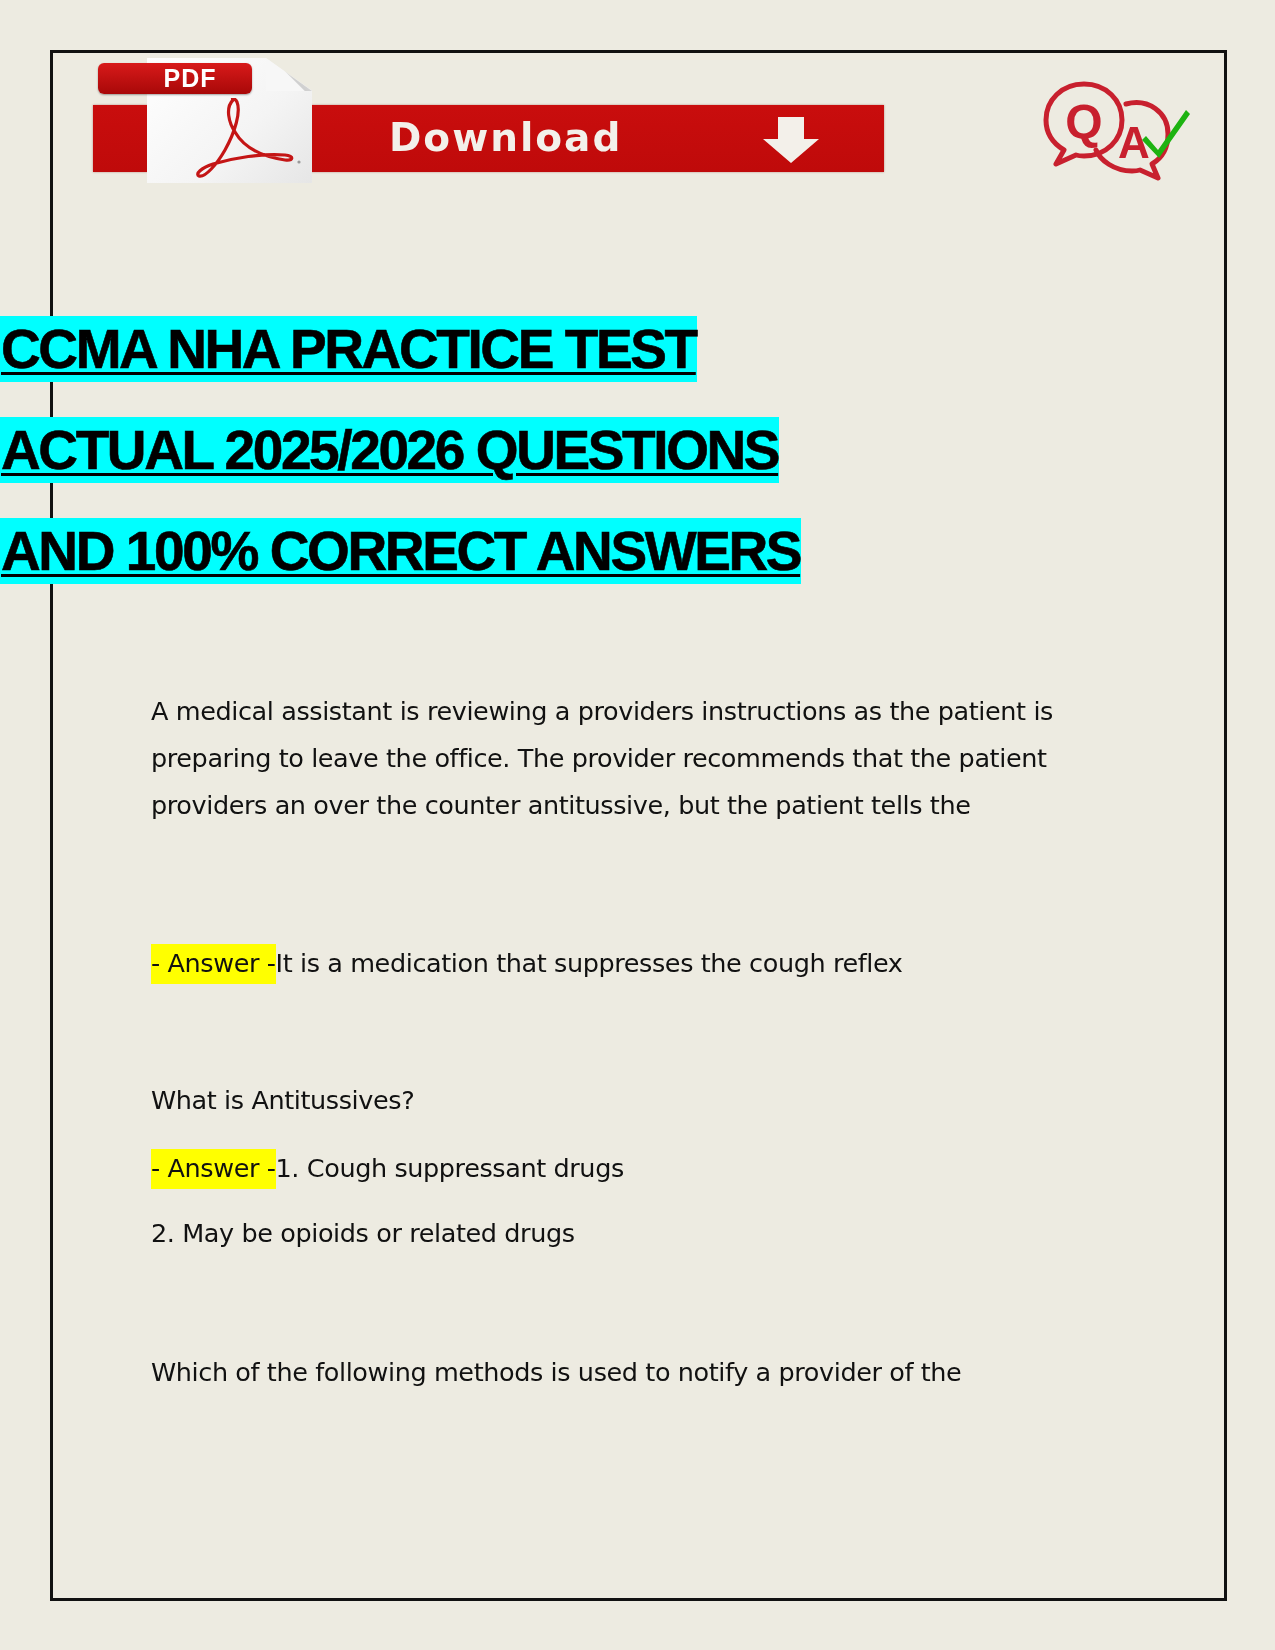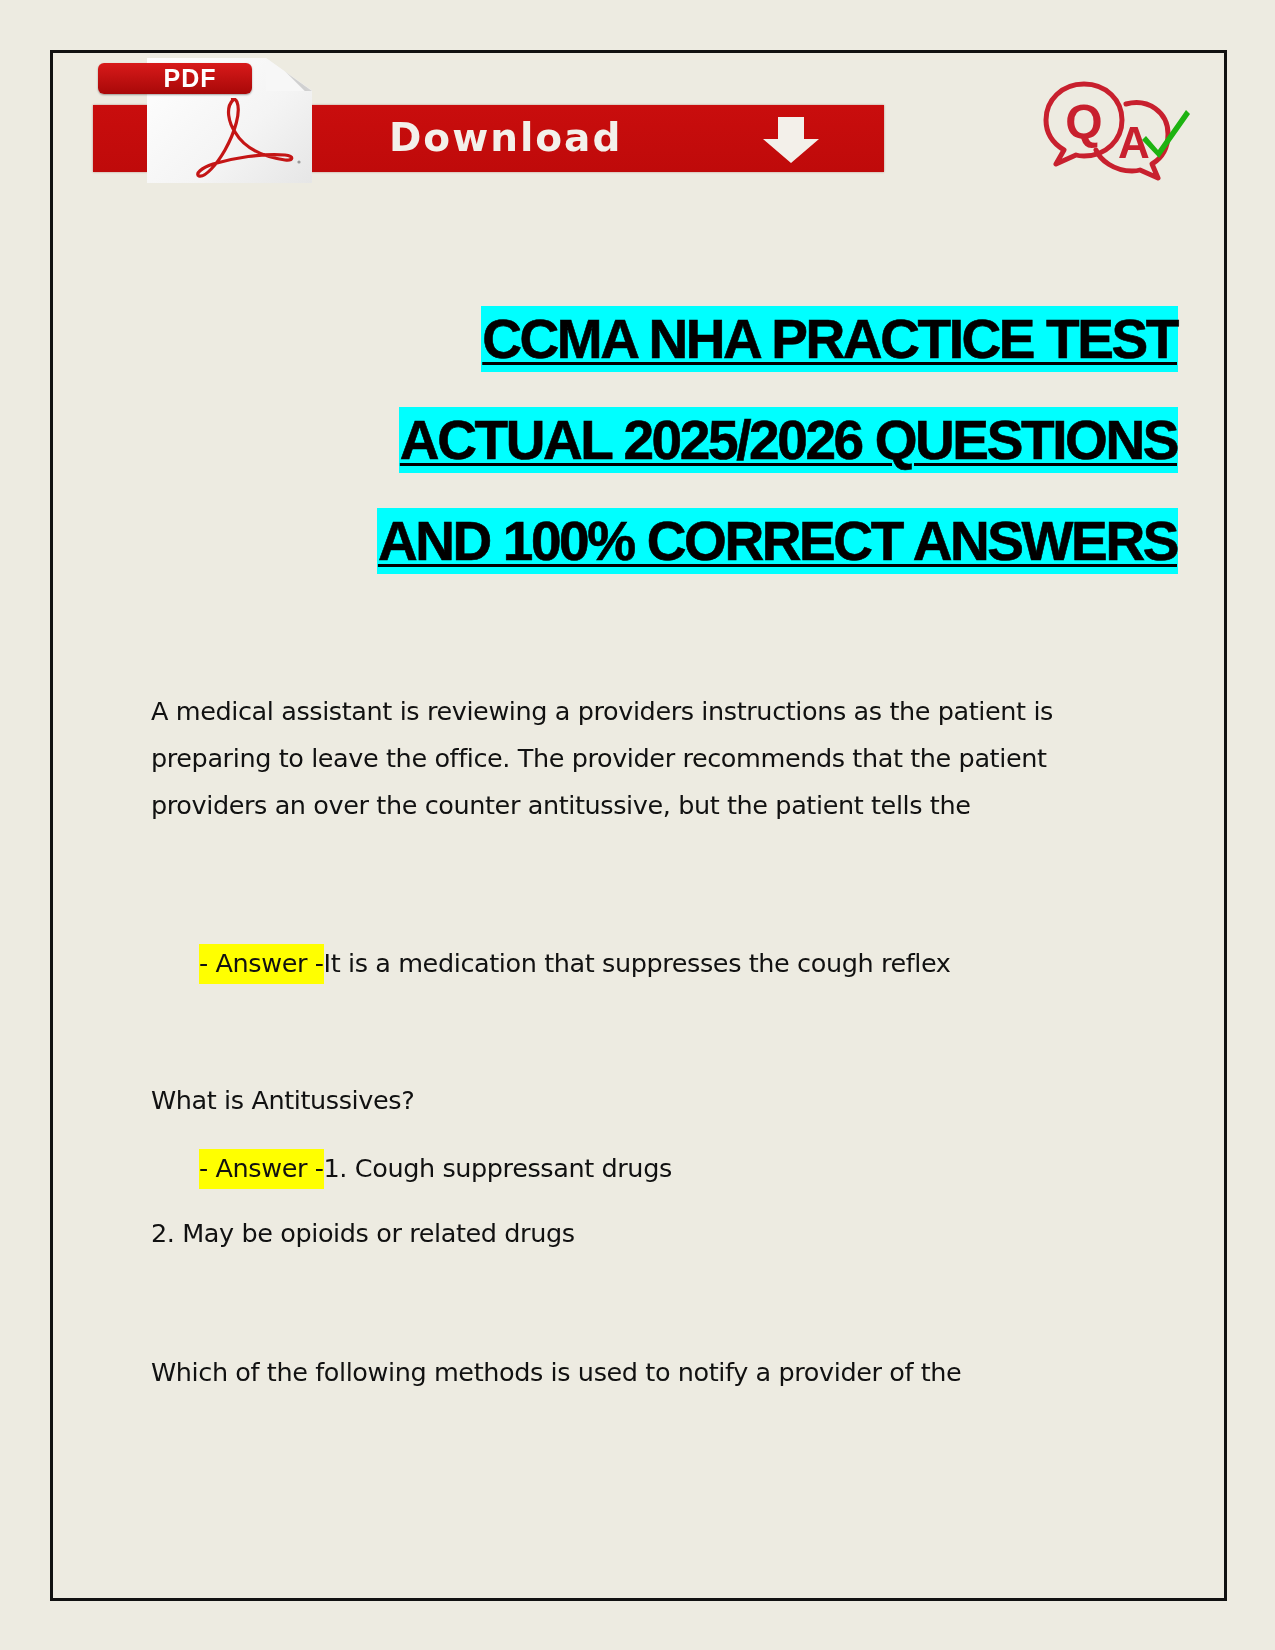--- a/index.html
+++ b/index.html
@@ -110,23 +110,23 @@
       left: 1040px;
       top: 78px;
       width: 170px;
       height: 110px;
     }
 
     
     .title-block {
       position: absolute;
       left: 0;
-      top: 306px;
+      top: 316px;
       width: 1178px;
-      text-align: right;
+      text-align: left;
     }
     .title-line {
       display: block;
       height: 101px;
     }
     .title-line span {
       display: inline-block;
       background: #00ffff;
       color: #000000;
       font-family: "Liberation Sans", sans-serif;
@@ -152,21 +152,20 @@
       color: #111111;
       letter-spacing: -0.4px;
     }
     .para {
       margin: 0;
       line-height: 47px;
     }
     .hl {
       background: #ffff00;
       padding: 4px 0 6px 0;
-      margin-left: 48px;
     }
   </style>
 </head>
 <body>
 
 <div class="page-frame"></div>
 
 <div class="banner">
   <div class="banner-bar"></div>
   <div class="pdf-page"></div>

